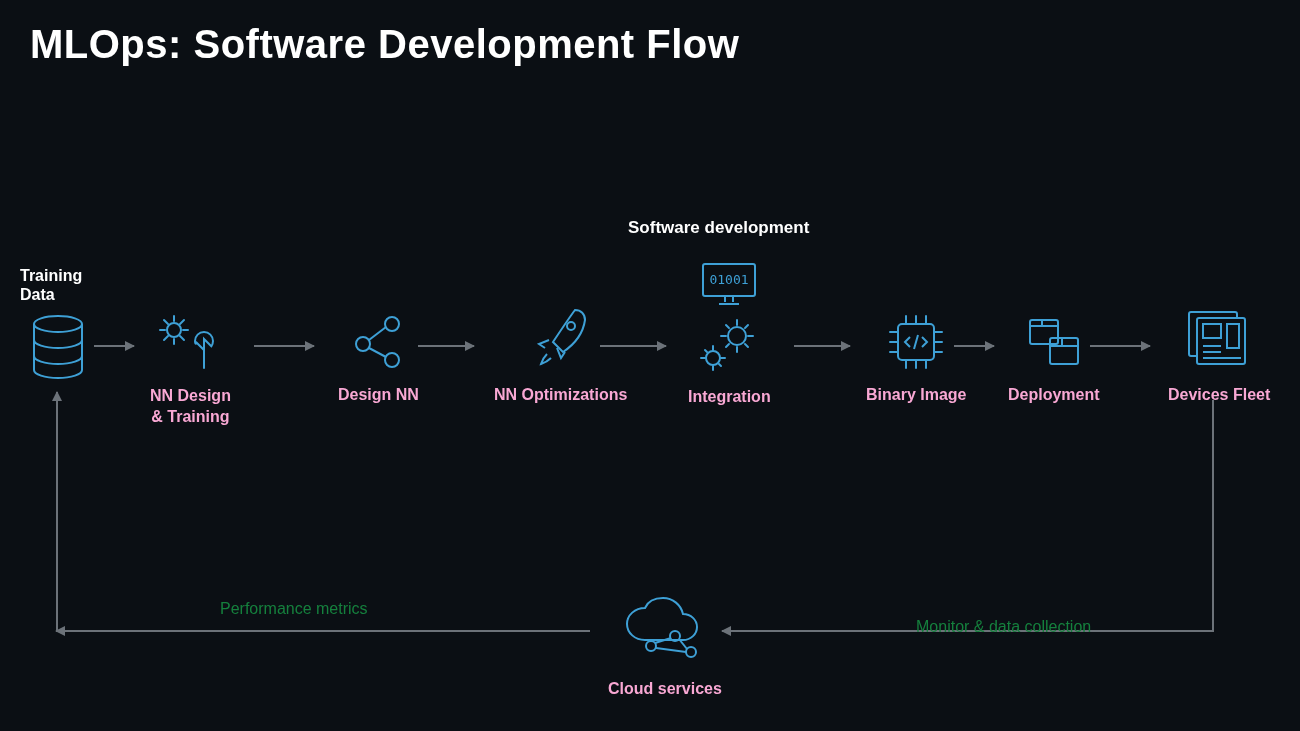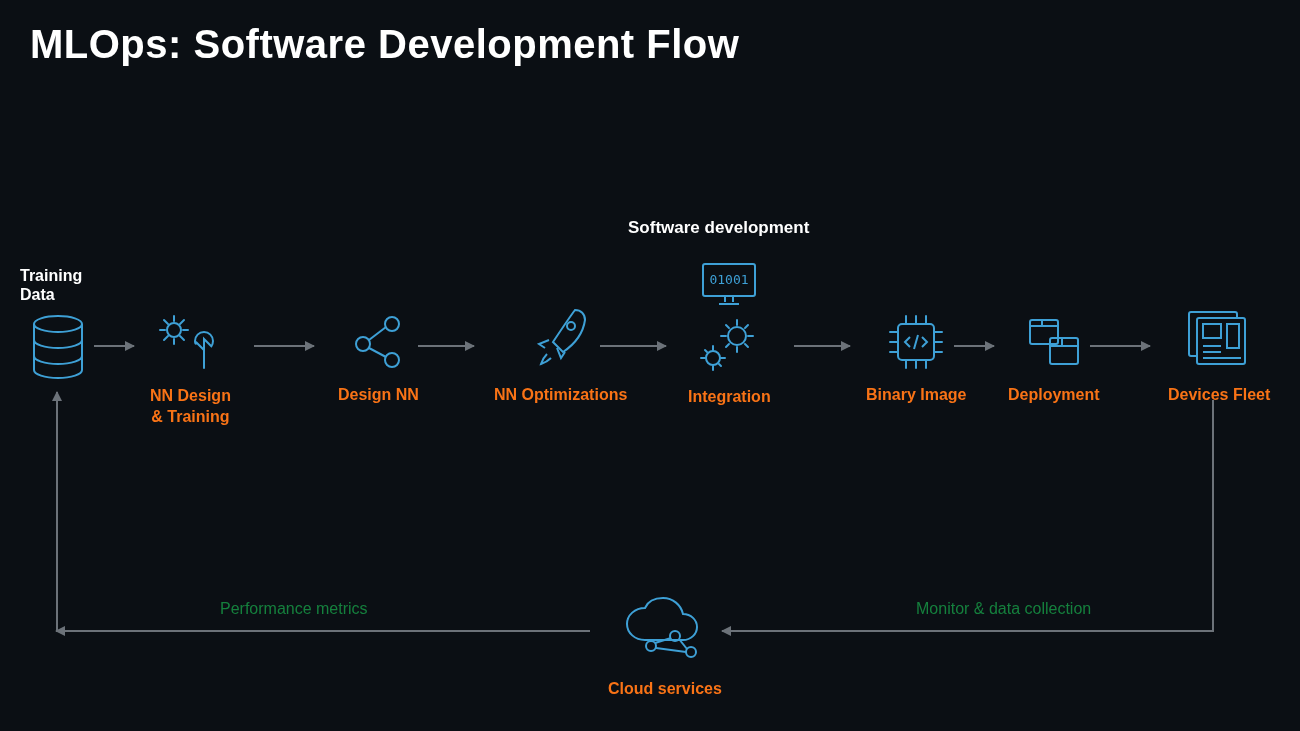--- a/index.html
+++ b/index.html
@@ -1,19 +1,19 @@
 <!DOCTYPE html>
 <html><head>
 <meta charset="utf-8">
 <style>
   html,body{margin:0;padding:0;width:1300px;height:731px;background:#0b0f14;color:#fff;font-family:"Segoe UI",Arial,sans-serif;overflow:hidden}
   .title{position:absolute;left:30px;top:22px;font-size:40px;font-weight:700;letter-spacing:.5px}
   .node{position:absolute;display:flex;flex-direction:column;text-align:center}
   .node .icon{color:#3ea0d6;stroke:#3ea0d6}
-  .node .lbl{margin-top:10px;font-size:16px;font-weight:600;color:#f97316;white-space:nowrap}
+  .node .lbl{margin-top:10px;font-size:16px;font-weight:600;color:#f9a8d4;white-space:nowrap}
   .label-top{position:absolute;font-size:16px;font-weight:600;color:#fff;white-space:nowrap}
   .feedback-label{position:absolute;font-size:16px;color:#15803d}
   .section-label{position:absolute;font-size:17px;font-weight:700;color:#fff}
   
   .arrow{position:absolute;height:2px;background:#6c7279}
   .arrow::after{content:"";position:absolute;right:-1px;top:-4px;border-left:10px solid #6c7279;border-top:5px solid transparent;border-bottom:5px solid transparent}
   .arrow.rev::after{left:-1px;right:auto;border-left:none;border-right:10px solid #6c7279}
   .vline{position:absolute;width:2px;background:#6c7279}
   .vline.arrow-up::after{content:"";position:absolute;left:-4px;top:-1px;border-bottom:10px solid #6c7279;border-left:5px solid transparent;border-right:5px solid transparent}
 </style>
@@ -190,17 +190,17 @@
 <div class="arrow" style="left:94px;top:345px;width:40px"></div>
 <div class="arrow" style="left:254px;top:345px;width:60px"></div>
 <div class="arrow" style="left:418px;top:345px;width:56px"></div>
 <div class="arrow" style="left:600px;top:345px;width:66px"></div>
 <div class="arrow" style="left:794px;top:345px;width:56px"></div>
 <div class="arrow" style="left:954px;top:345px;width:40px"></div>
 <div class="arrow" style="left:1090px;top:345px;width:60px"></div>
 
 <div class="vline" style="left:1212px;top:400px;height:232px"></div>
 <div class="arrow rev" style="left:722px;top:630px;width:492px"></div>
-<div class="feedback-label" style="left:916px;top:600px">Monitor &amp; data collection</div>
+<div class="feedback-label" style="left:916px;top:618px">Monitor &amp; data collection</div>
 
 <div class="arrow rev" style="left:56px;top:630px;width:534px"></div>
 <div class="feedback-label" style="left:220px;top:600px">Performance metrics</div>
 <div class="vline arrow-up" style="left:56px;top:392px;height:240px"></div>
 
 </body></html>

